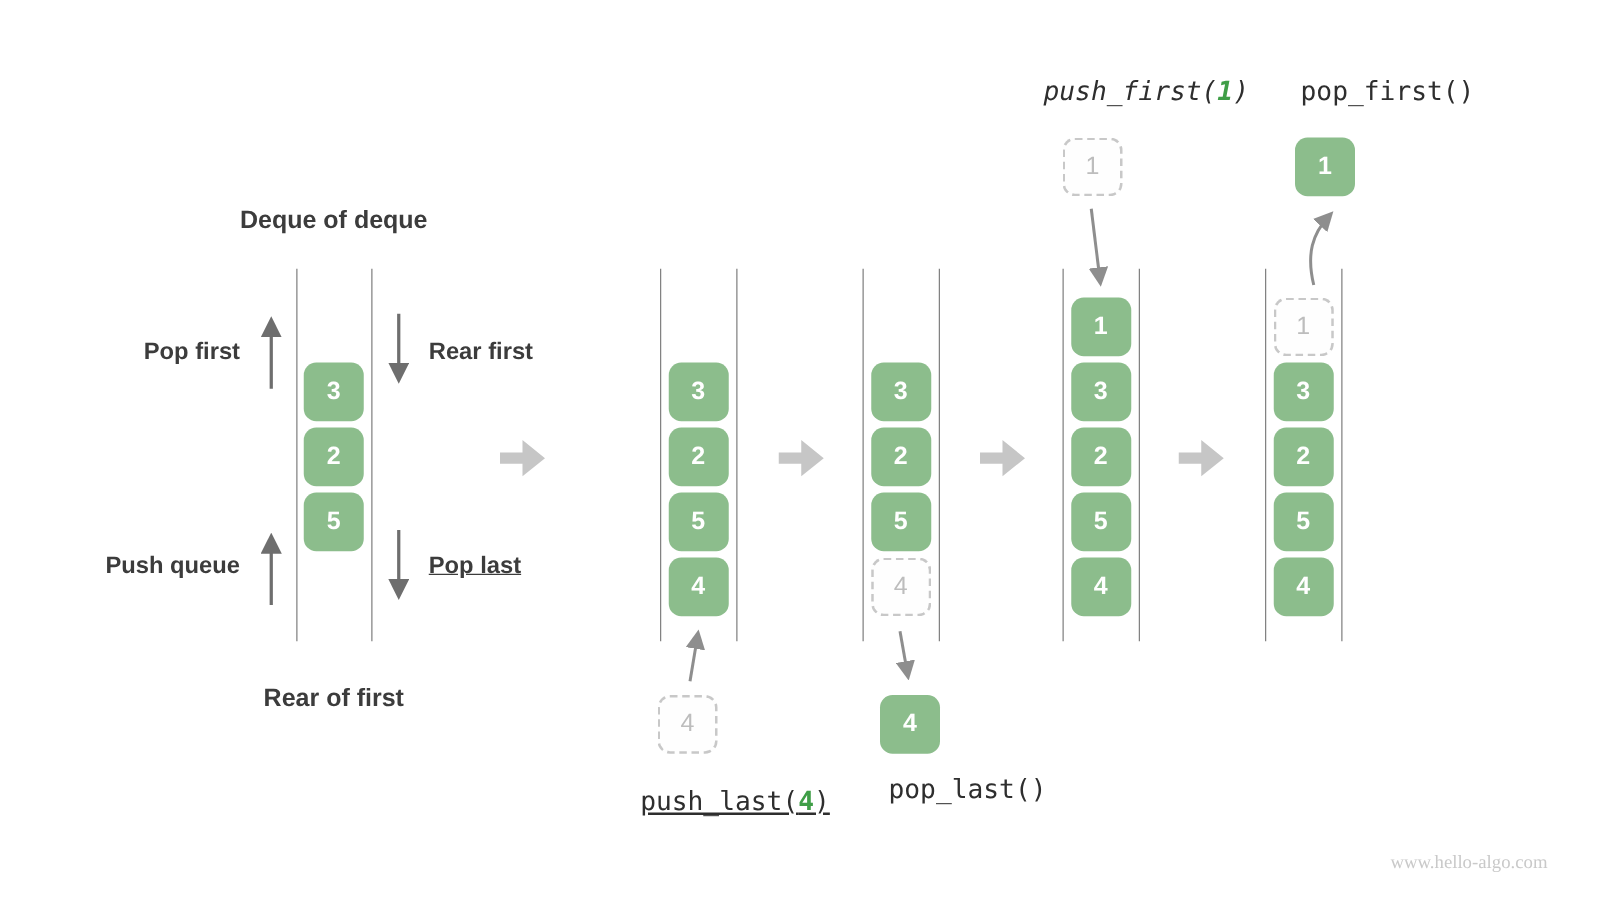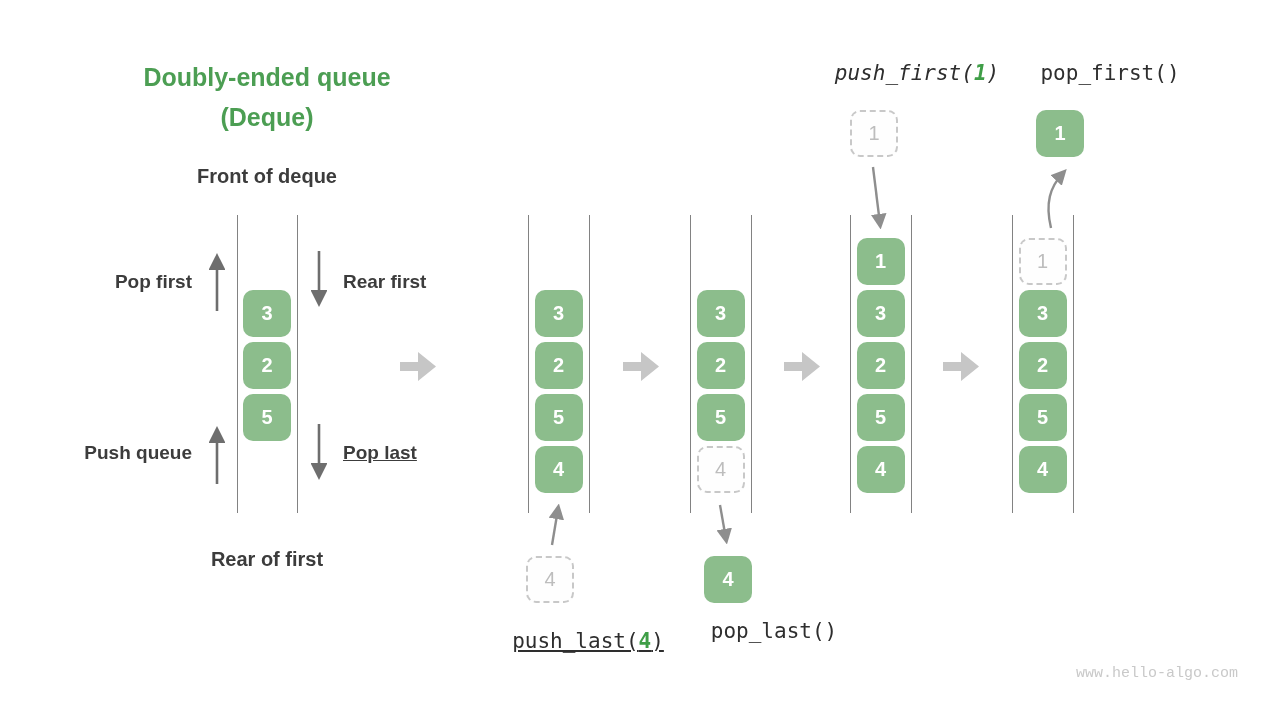--- a/index.html
+++ b/index.html
@@ -69,22 +69,22 @@
     font-family:"DejaVu Sans Mono","Liberation Mono",monospace;
     font-size:21px;font-weight:500;color:var(--code-text);white-space:nowrap;
   }
   .code-label .arg{color:var(--code-green);font-weight:700;}
   .push-last-code{left:588px;top:629px;text-decoration:underline;}
   .pop-last-code{left:774px;top:619px;}
   .push-first-code{left:917px;top:61px;font-style:italic;}
   .pop-first-code{left:1110px;top:61px;}
 
   .watermark{
-    position:absolute;right:42px;top:665px;
-    font-family:Liberation Mono, monospace;
+    position:absolute;right:42px;top:682px;
+    font-family:Liberation Serif, serif;
     font-size:15px;color:var(--watermark);
   }
 
   .op-line{stroke:var(--op-arrow);stroke-width:2.6;fill:none;}
   .conn-line{stroke:var(--conn-arrow);stroke-width:2.4;fill:none;}
   .ah-dark{fill:var(--op-arrow);}
   .ah-light{fill:var(--conn-arrow);}
   .block-arrow{fill:var(--block-arrow);}
 </style>
 </head>
@@ -111,26 +111,22 @@
     <path class="block-arrow" transform="translate(623,352)" d="M0,10 L18,10 L18,0 L36,14.5 L18,29 L18,19 L0,19 Z"></path>
     <path class="block-arrow" transform="translate(784,352)" d="M0,10 L18,10 L18,0 L36,14.5 L18,29 L18,19 L0,19 Z"></path>
     <path class="block-arrow" transform="translate(943,352)" d="M0,10 L18,10 L18,0 L36,14.5 L18,29 L18,19 L0,19 Z"></path>
 
     <path class="conn-line" marker-end="url(#ahl)" d="M552,545 L558,509"></path>
     <path class="conn-line" marker-end="url(#ahl)" d="M720,505 L726,539"></path>
     <path class="conn-line" marker-end="url(#ahl)" d="M873,167 L880,224"></path>
     <path class="conn-line" marker-end="url(#ahl)" d="M1051,228 C1045,203 1050,187 1063,173"></path>
   </svg>
 
-  <div class="title">
-    <div>Doubly-ended queue</div>
-    <div>(Deque)</div>
-  </div>
 
-  <div class="side-label front-label">Front of deque</div>
+  <div class="side-label front-label">Deque of deque</div>
   <div class="side-label rear-label">Rear of first</div>
 
   <div class="side-label op-side pop-first-label">Pop first</div>
   <div class="side-label op-side push-first-label">Rear first</div>
   <div class="side-label op-side push-last-label">Push queue</div>
   <div class="side-label op-side pop-last-label">Pop last</div>
 
   <div id="queues-layer">
       <div class="queue" style="left: 237px; width: 61px;">
         <div class="cell" style="left: 5px; top: 75px; width: 48px; height: 47px;">3</div>

